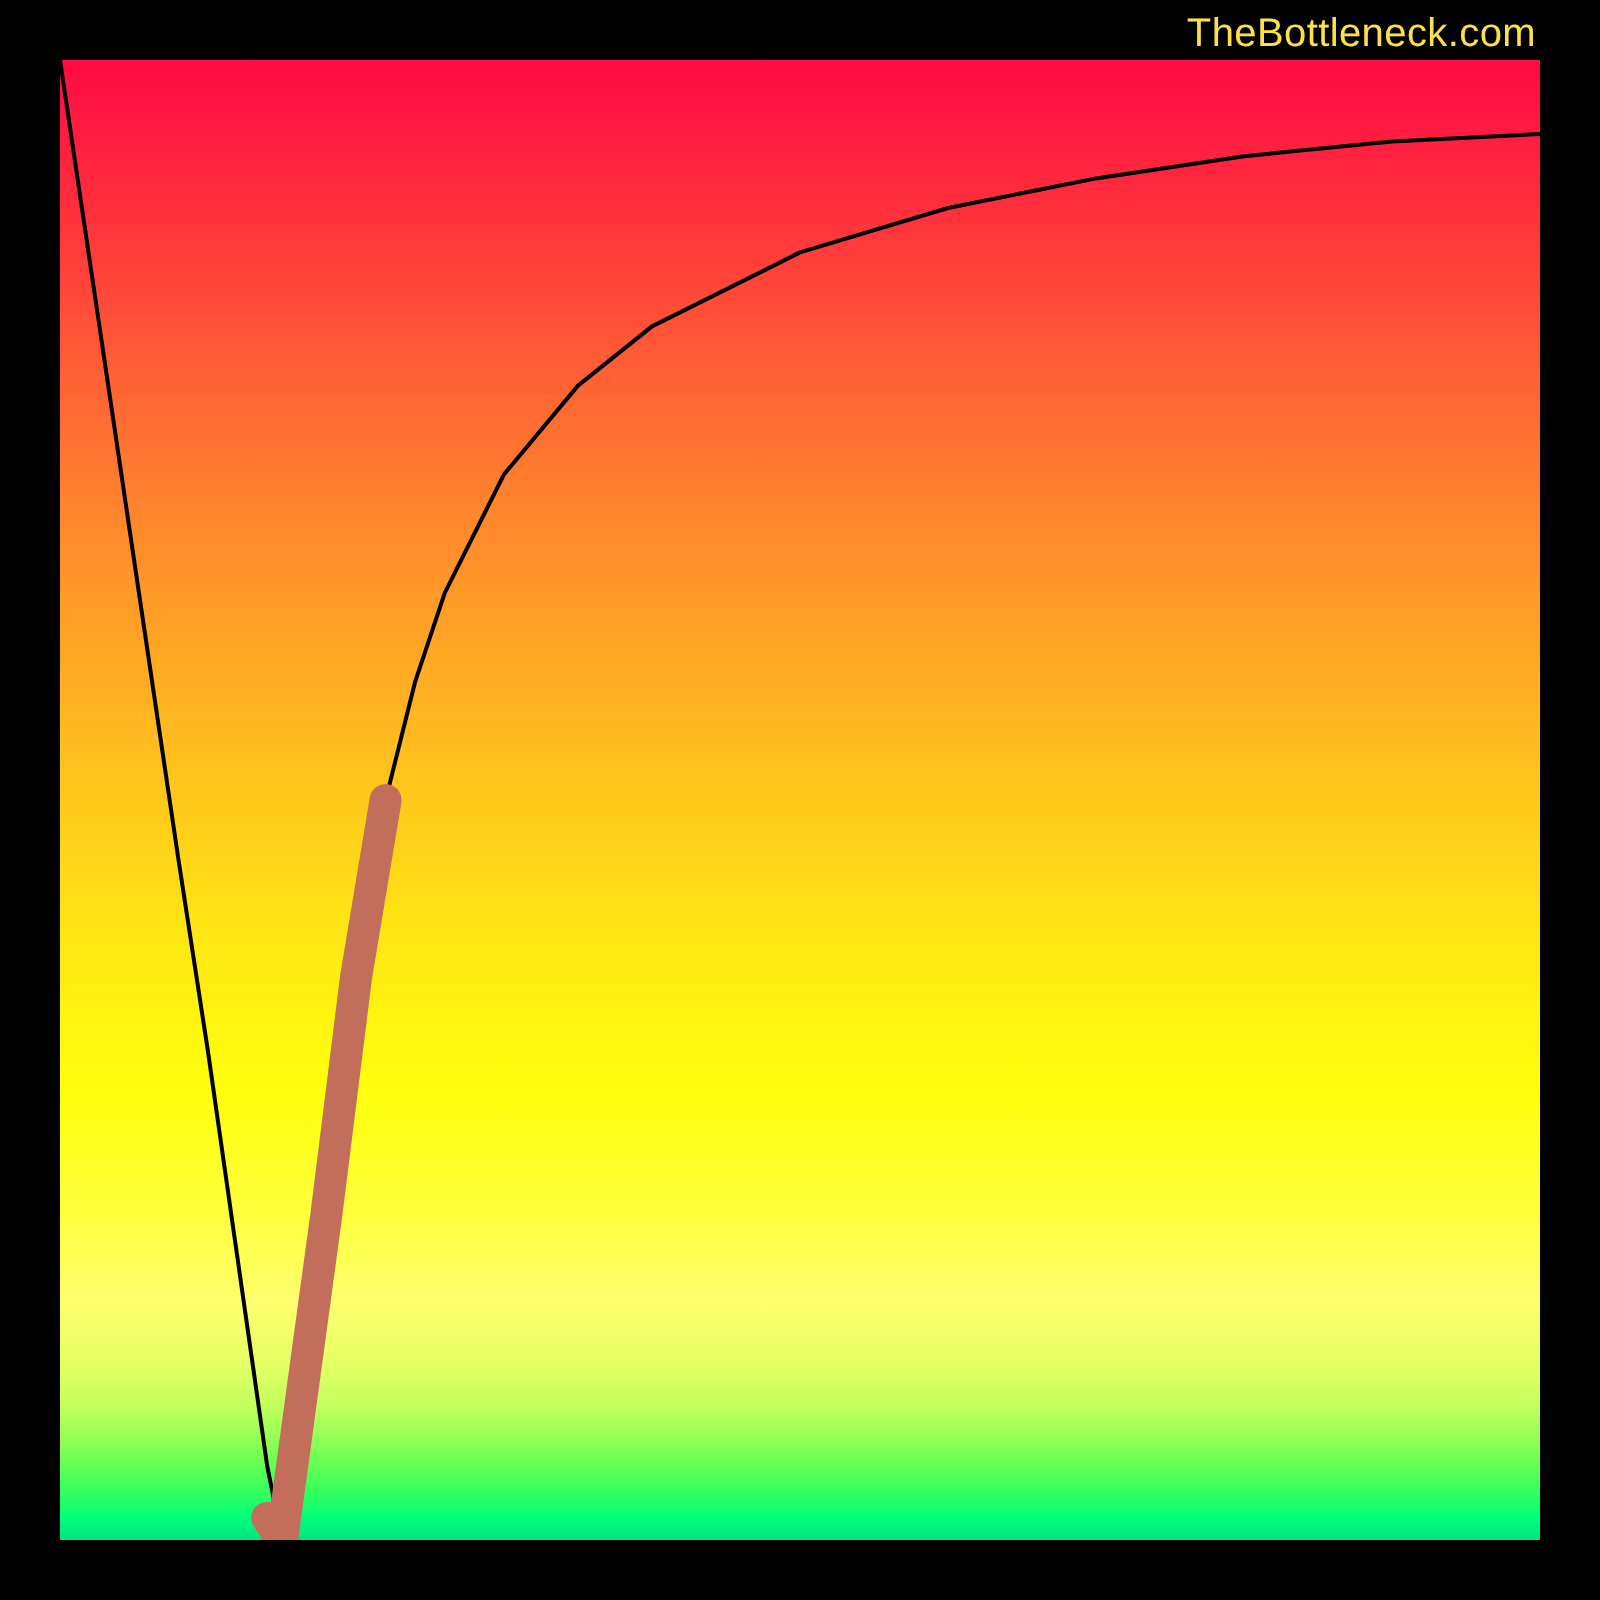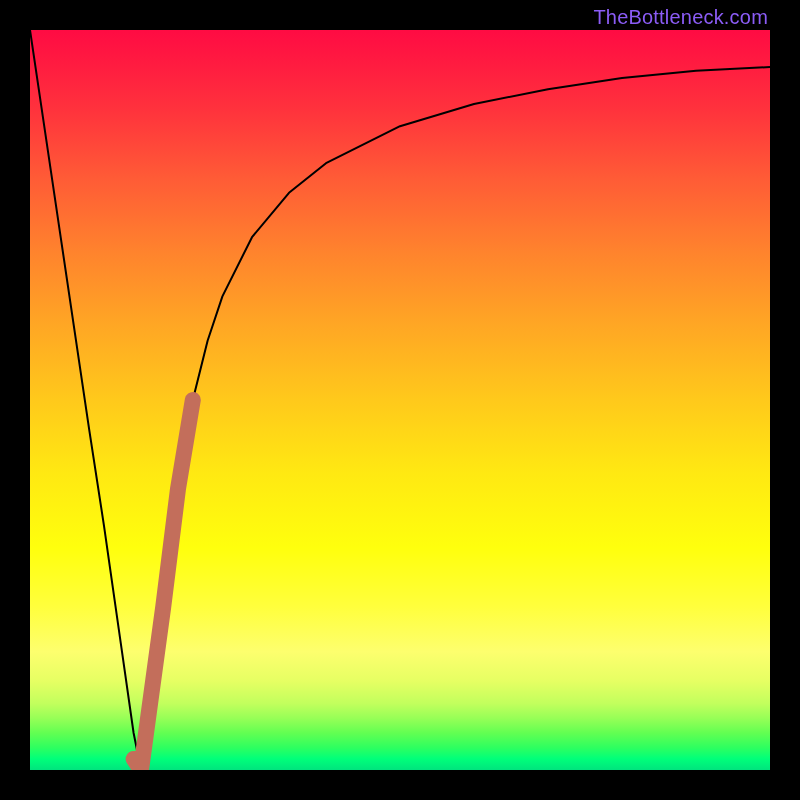--- a/index.html
+++ b/index.html
@@ -48,21 +48,21 @@
       #62ff52 95%,
       #2dff60 97%,
       #00ff7a 98.5%,
       #00e47e 100%
     );
   }
   .watermark {
     position: absolute;
     top: 6px;
     right: 32px;
-    color: #8b5cf6;
+    color: #fde047;
     font-size: 20px;
     font-weight: 400;
     letter-spacing: 0.2px;
     user-select: none;
     text-align: center;
   }
   svg.curves {
     position: absolute;
     top: 0;
     left: 0;

